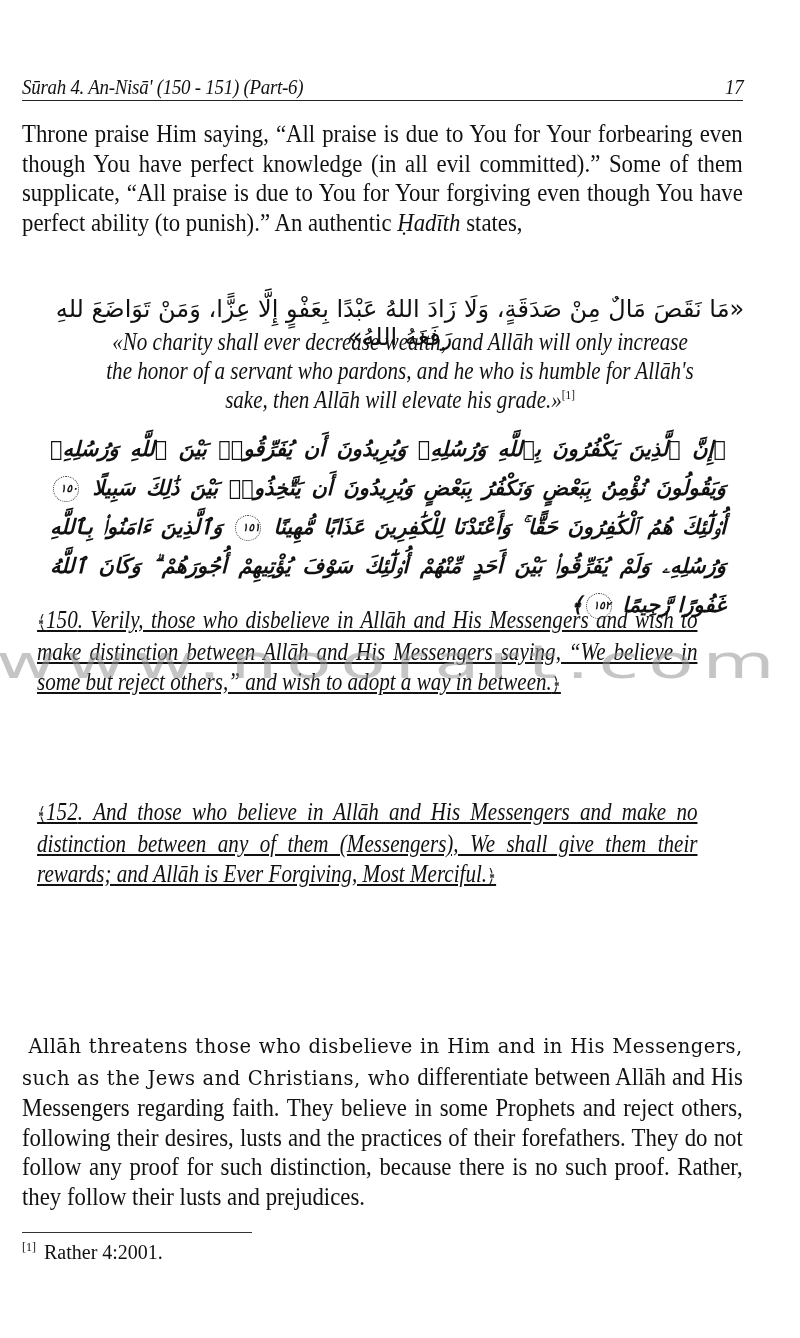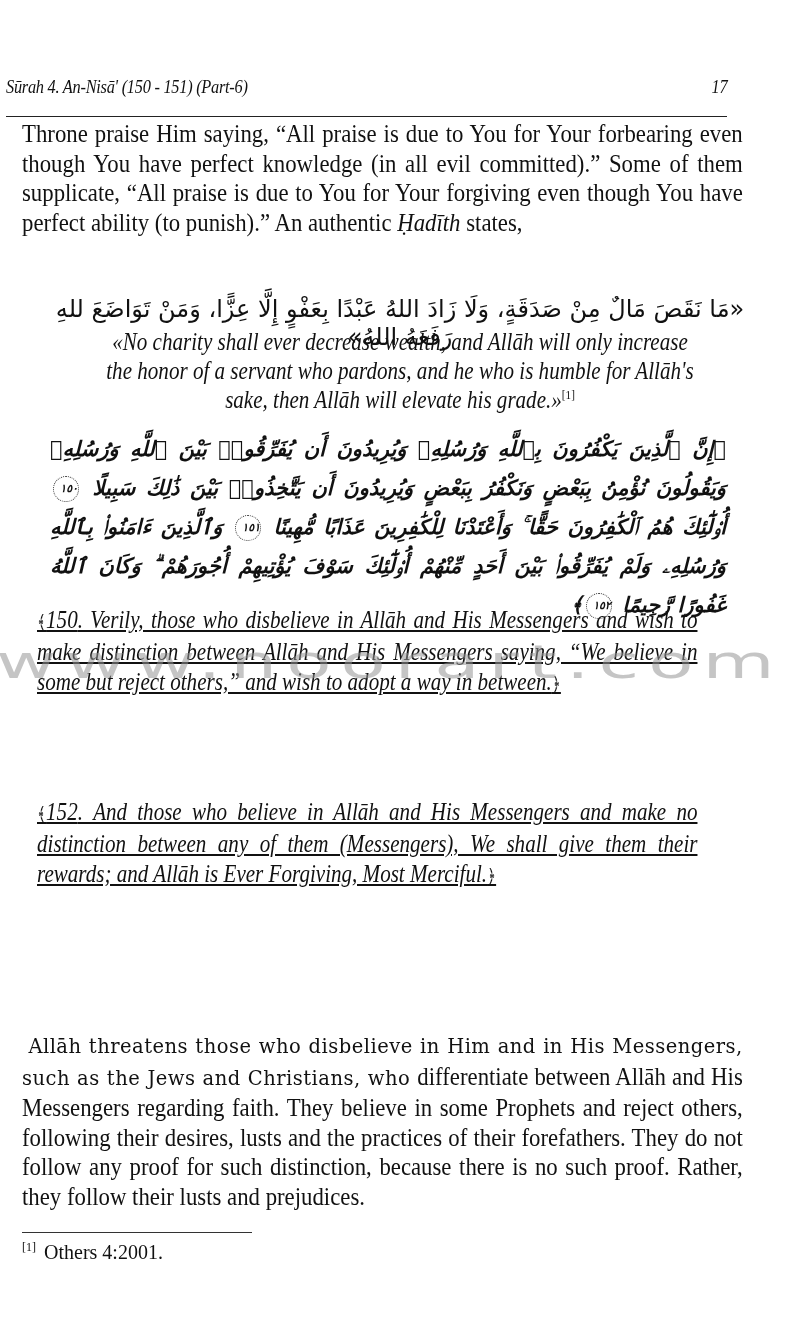--- a/index.html
+++ b/index.html
@@ -5,25 +5,25 @@
     html, body { margin: 0; padding: 0; background: #ffffff; }
     body {
       width: 800px; height: 1338px; position: relative; overflow: hidden;
       color: #111111;
       font-family: "Liberation Serif", "DejaVu Serif", serif;
     }
     .page { position: absolute; left: 0; top: 0; width: 800px; height: 1338px; }
 
     
     .running-header {
-      position: absolute; left: 6px; top: 74px; width: 721px;
+      position: absolute; left: 22px; top: 74px; width: 721px;
       border-bottom: 1.5px solid #222;
       display: flex; justify-content: space-between; align-items: flex-end;
-      font-style: italic; font-size: 19px; line-height: 26px;
-      letter-spacing: -0.3px; padding-bottom: 16px;
+      font-style: italic; font-size: 22px; line-height: 26px;
+      letter-spacing: -0.3px; padding-bottom: 0px;
     }
     .running-header span { transform: scaleX(0.86); transform-origin: left bottom; display: inline-block; }
     .running-header .page-no { transform-origin: right bottom; }
 
     
     .para {
       position: absolute; left: 22px; width: 721px;
       font-size: 24.5px; line-height: 29.5px; text-align: justify;
     }
     .para-1 { top: 119px; }
@@ -135,17 +135,17 @@
     <span class="inner"><span class="orn">﴾</span><span>152</span><span>. And those who believe in Allāh and His Messengers and make no distinction between any of them (Messengers), We shall give them their rewards; and Allāh is Ever Forgiving, Most Merciful.</span><span class="orn">﴿</span></span>
   </div>
 
 
   <div class="para para-2">
     <span class="inner">&nbsp;<span class="first-lines">Allāh threatens those who disbelieve in Him and in His Messengers, such as the Jews and Christians, who </span><span>differentiate between Allāh and His Messengers regarding faith. They believe in some Prophets and reject others, following their desires, lusts and the practices of their forefathers. They do not follow any proof for such distinction, because there is no such proof. Rather, they follow their lusts and prejudices.</span></span>
   </div>
 
   <div class="footnote-rule"></div>
   <div class="footnote">
-    <sup>[1]</sup><span>Others 4:2001.</span>
+    <sup>[1]</sup><span>Rather 4:2001.</span>
   </div>
 
   <div class="watermark">www.noorart.com</div>
 </div>
 
 </body></html>

